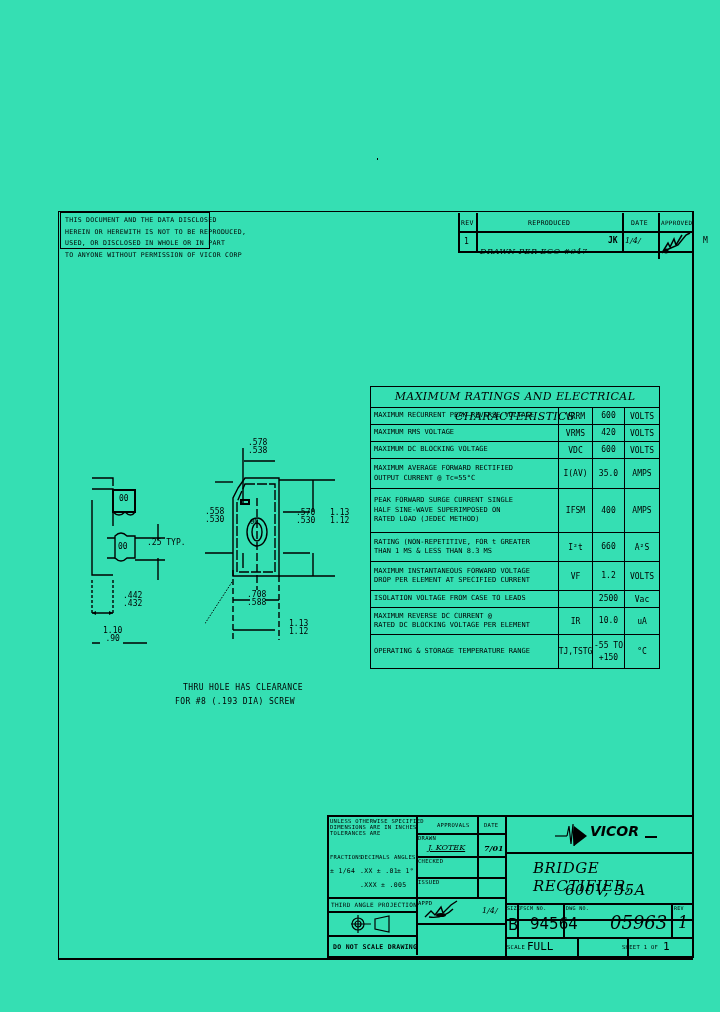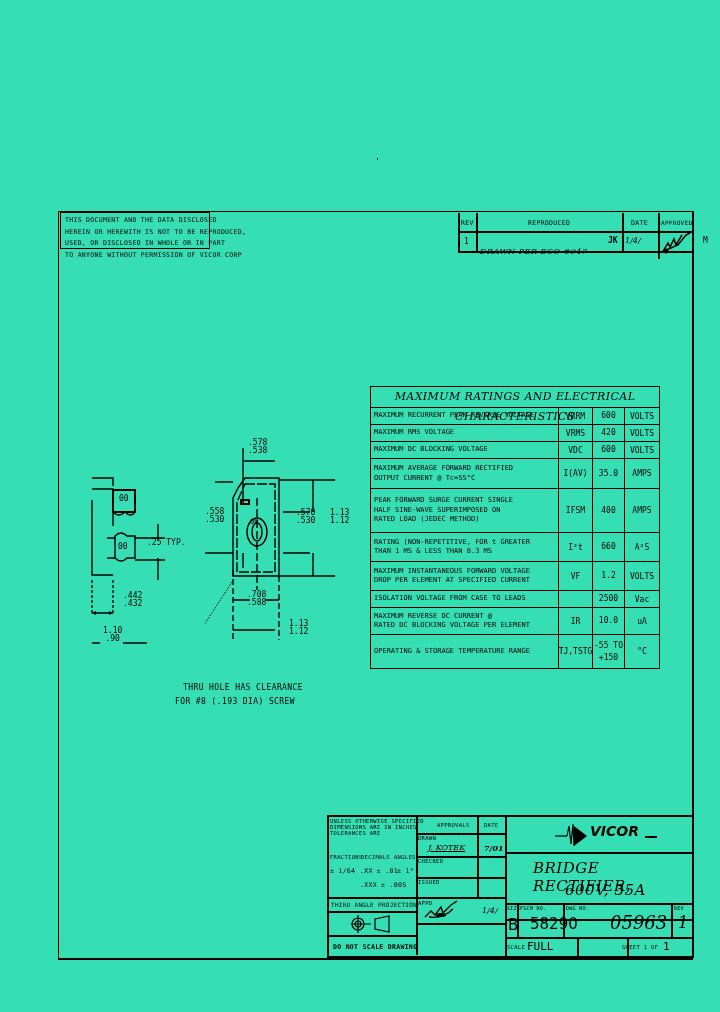--- a/index.html
+++ b/index.html
@@ -261,21 +261,21 @@
     <path d="M19 6 L32 16 L19 26 Z" fill="#000"></path>
   </svg>
   <div class="abs ital" style="left:263px; top:8px; font-family:'DejaVu Sans', sans-serif; font-size:14px; font-weight:bold;">VICOR</div>
   <div class="hl" style="left:318px; top:21px; width:12px;"></div>
   <div class="abs ital" style="left:206px; top:44px; font-size:15px; letter-spacing:0.5px;">BRIDGE RECTIFIER,</div>
   <div class="abs ital" style="left:238px; top:66px; font-size:15px; letter-spacing:0.5px;">600V, 35A</div>
 
   <div class="abs tiny" style="left:180px; top:91px; font-size:5px;">SIZE</div>
   <div class="abs" style="left:181px; top:101px; font-size:15px; font-family:'DejaVu Sans', sans-serif;">B</div>
   <div class="abs tiny" style="left:193px; top:91px; font-size:5px;">FSCM NO.</div>
-  <div class="abs" style="left:203px; top:100px; font-size:15px; font-family:'DejaVu Sans', sans-serif;">58290</div>
+  <div class="abs" style="left:203px; top:100px; font-size:15px; font-family:'DejaVu Sans', sans-serif;">94564</div>
   <div class="abs tiny" style="left:239px; top:91px; font-size:5px;">DWG NO.</div>
   <div class="abs ital" style="left:283px; top:97px; font-size:18px;">05963</div>
   <div class="abs tiny" style="left:347px; top:91px; font-size:5px;">REV</div>
   <div class="abs ital" style="left:351px; top:98px; font-size:16px;">1</div>
 
   <div class="abs tiny" style="left:180px; top:130px; font-size:5.5px;">SCALE</div>
   <div class="abs small" style="left:200px; top:126px; font-size:11px;">FULL</div>
   <div class="abs tiny" style="left:295px; top:130px; font-size:5.5px;">SHEET 1 OF</div>
   <div class="abs small" style="left:336px; top:126px; font-size:11px;">1</div>
 </div>

